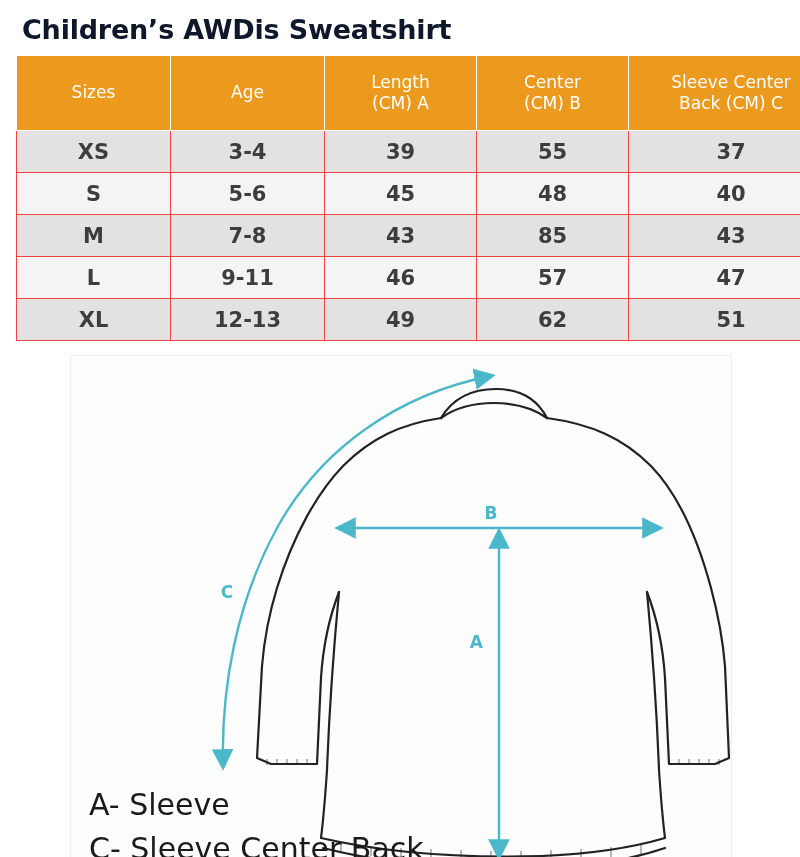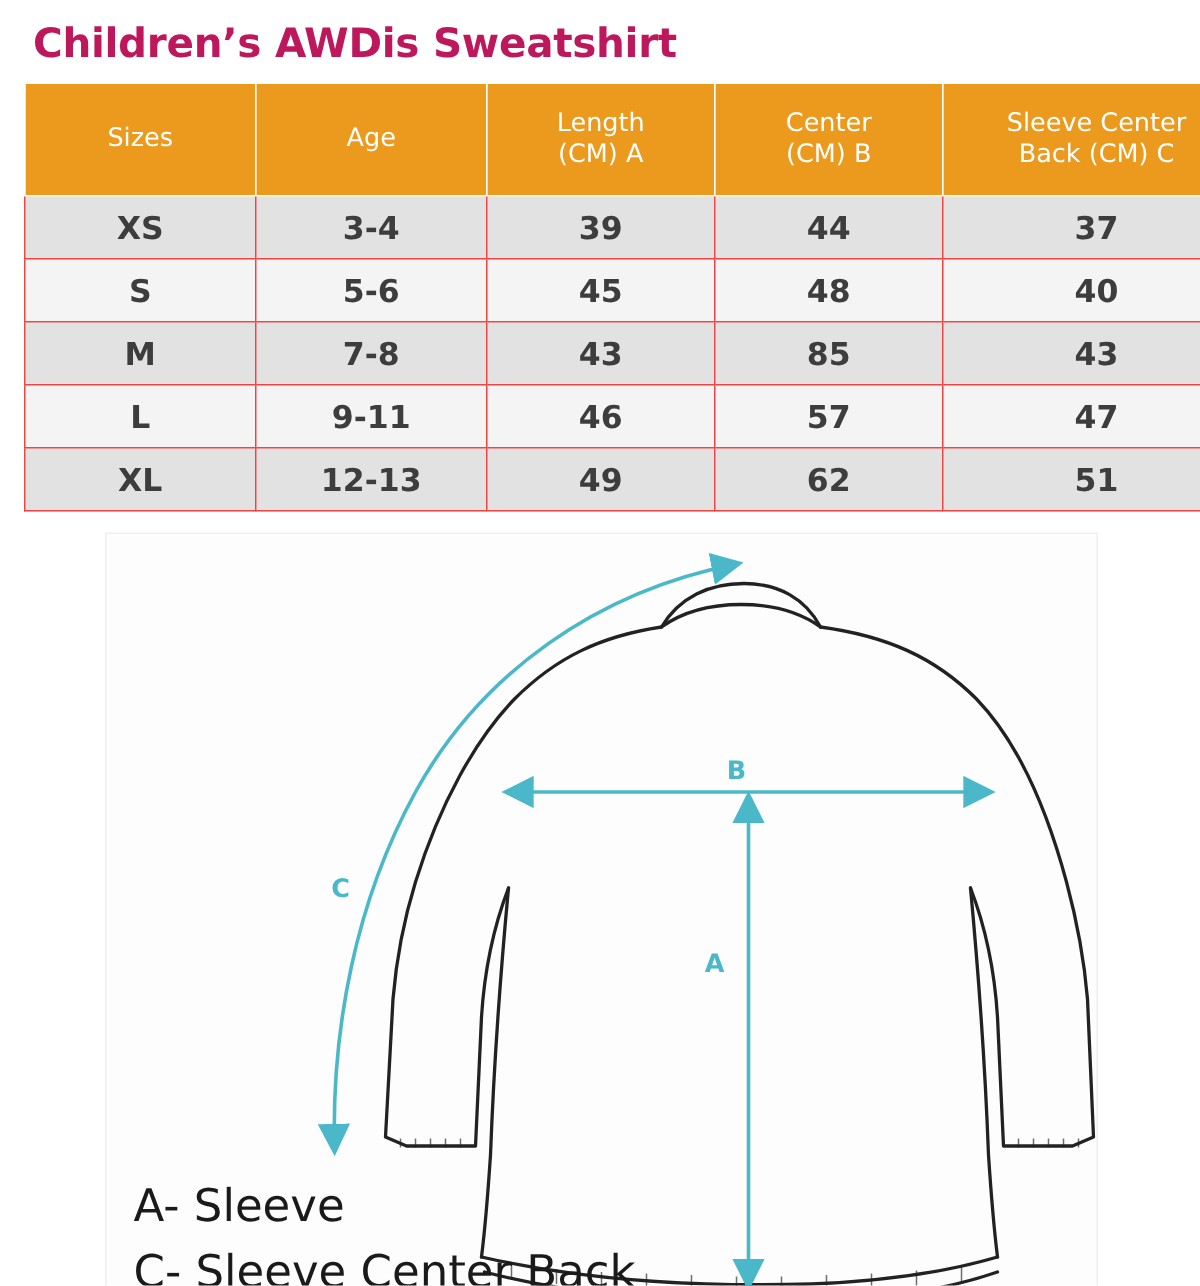--- a/index.html
+++ b/index.html
@@ -20,21 +20,21 @@
     width: 800px;
     height: 857px;
     box-sizing: border-box;
   }
 
   .title {
     font-size: 27px;
     font-weight: bold;
     letter-spacing: -0.2px;
     padding: 14px 12px 10px 22px;
-    color: #be185d;
+    color: #0f172a;
     font-family: "DejaVu Sans", sans-serif;
   }
 
   table.size-table {
     border-collapse: collapse;
     width: 772px;
     margin: 0 0 0 16px;
     table-layout: fixed;
   }
 
@@ -128,21 +128,21 @@
           <span>Sleeve Center</span><br>
           <span>Back (CM) C</span>
         </th>
       </tr>
     </thead>
     <tbody>
       <tr class="row-odd">
         <td>XS</td>
         <td>3-4</td>
         <td>39</td>
-        <td>44</td>
+        <td>55</td>
         <td>37</td>
       </tr>
       <tr class="row-even">
         <td>S</td>
         <td>5-6</td>
         <td>45</td>
         <td>48</td>
         <td>40</td>
       </tr>
       <tr class="row-odd">

